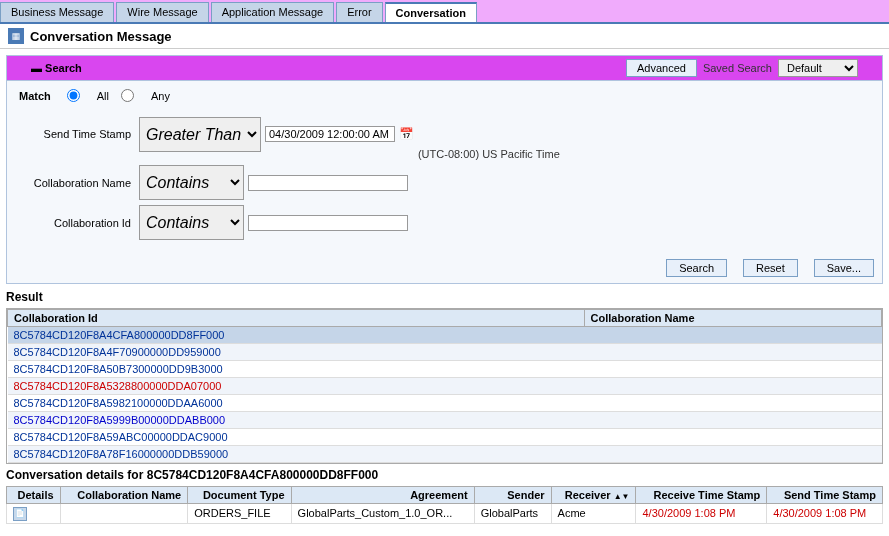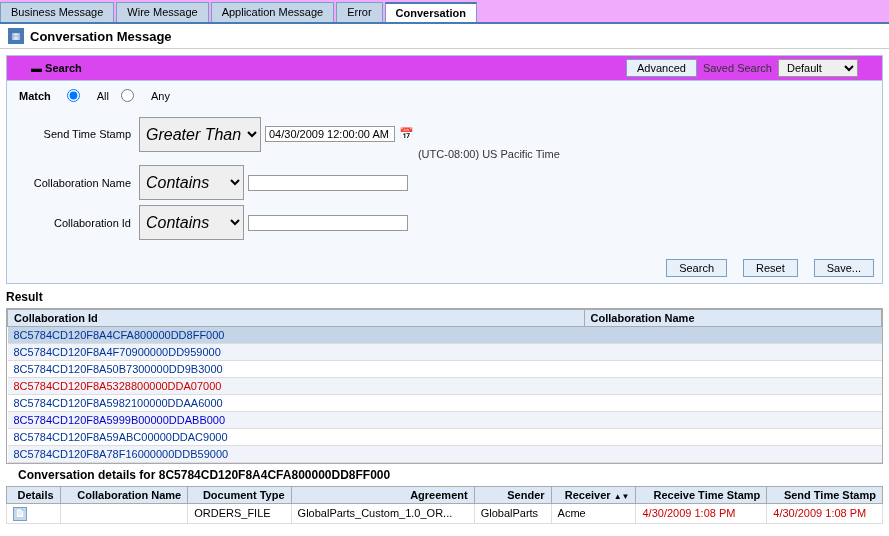--- a/index.html
+++ b/index.html
@@ -141,21 +141,21 @@
     .result-table tbody tr td {
       border-bottom: 1px solid #ddd;
       padding: 2px 6px;
       font-size: 11px;
       color: #003399;
     }
     .result-table tbody tr td.black { color: #000; }
 
     
     .details-section { margin: 4px 6px; }
-    .details-title { font-size: 12px; font-weight: bold; margin-bottom: 4px; margin-left: 12px; }
+    .details-title { font-size: 12px; font-weight: bold; margin-bottom: 4px; }
 
     .details-table {
       width: 100%;
       border-collapse: collapse;
       font-size: 11px;
       border: 1px solid #aaa;
     }
     .details-table thead tr th {
       background: #dce8f5;
       border: 1px solid #aaa;

